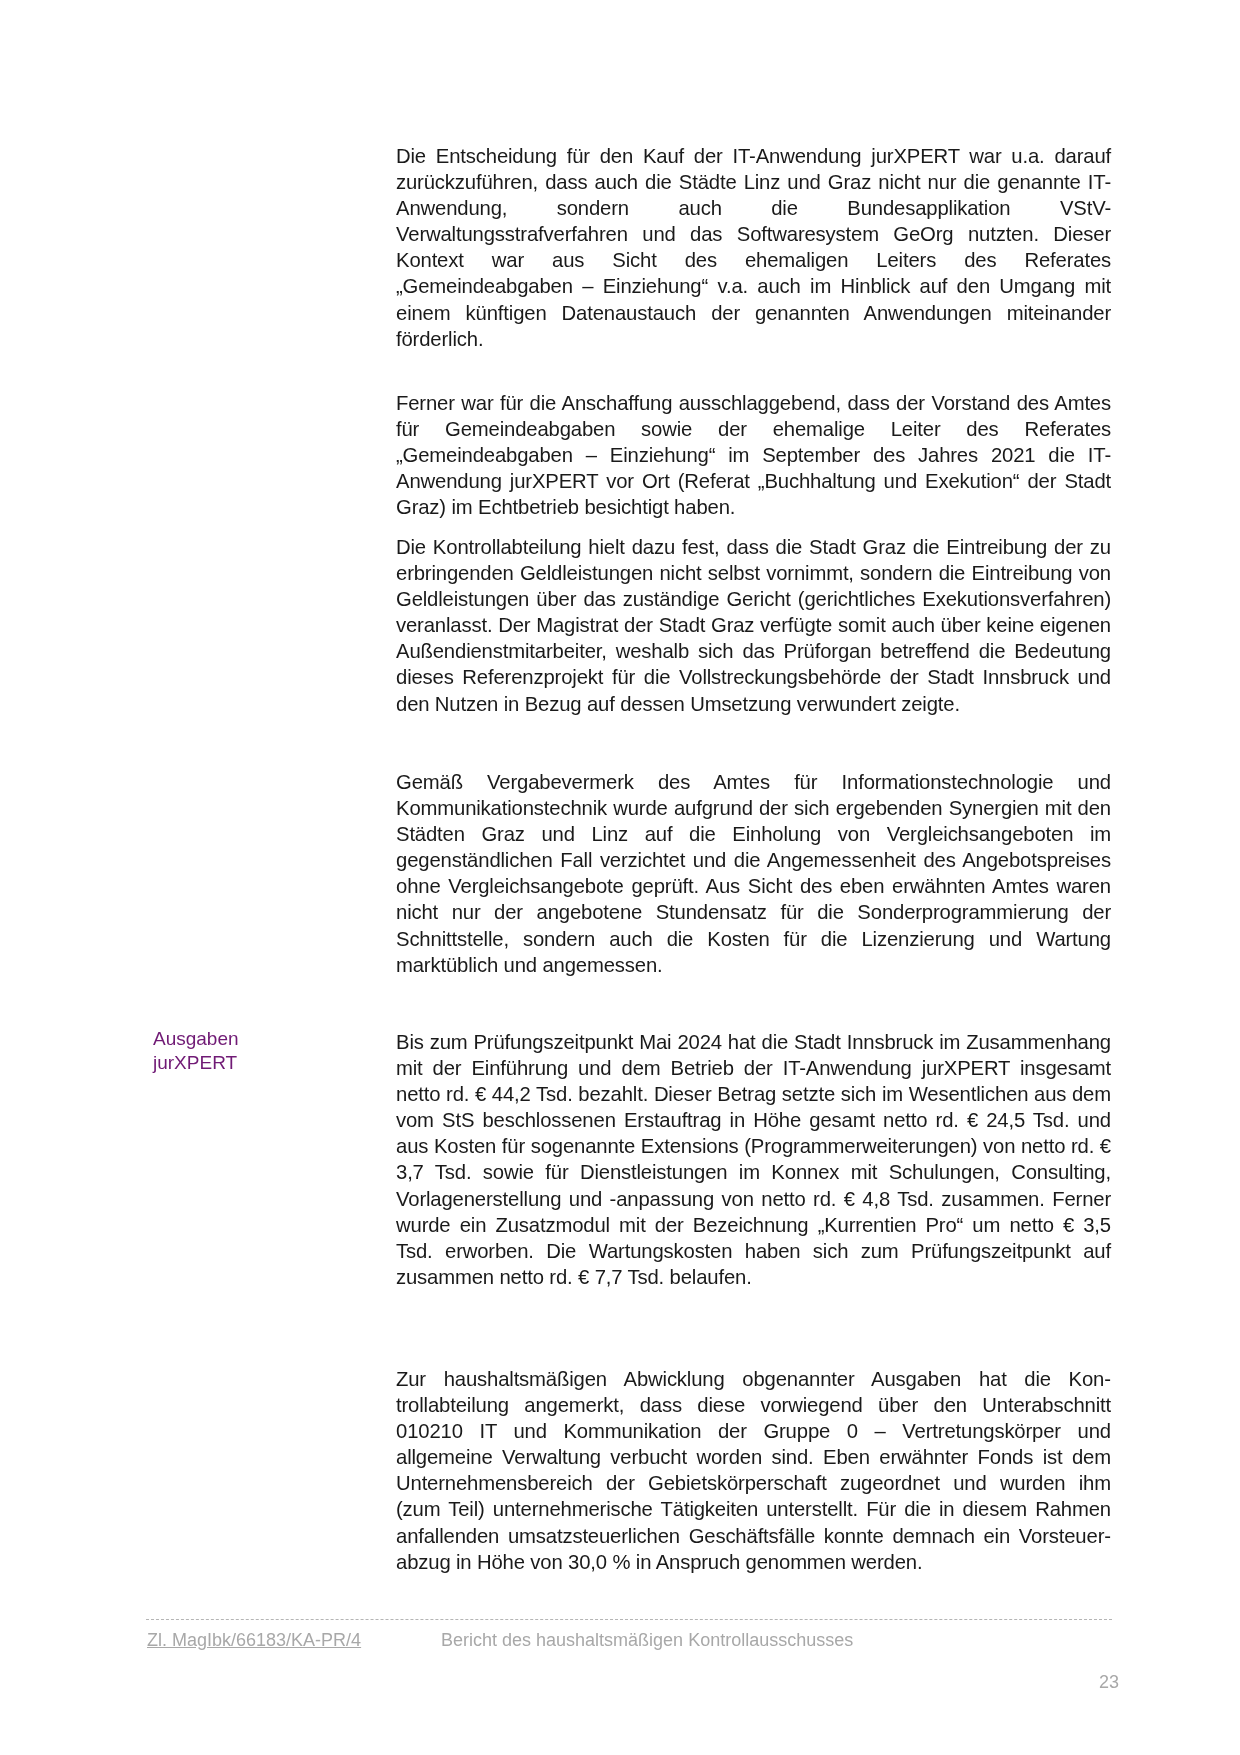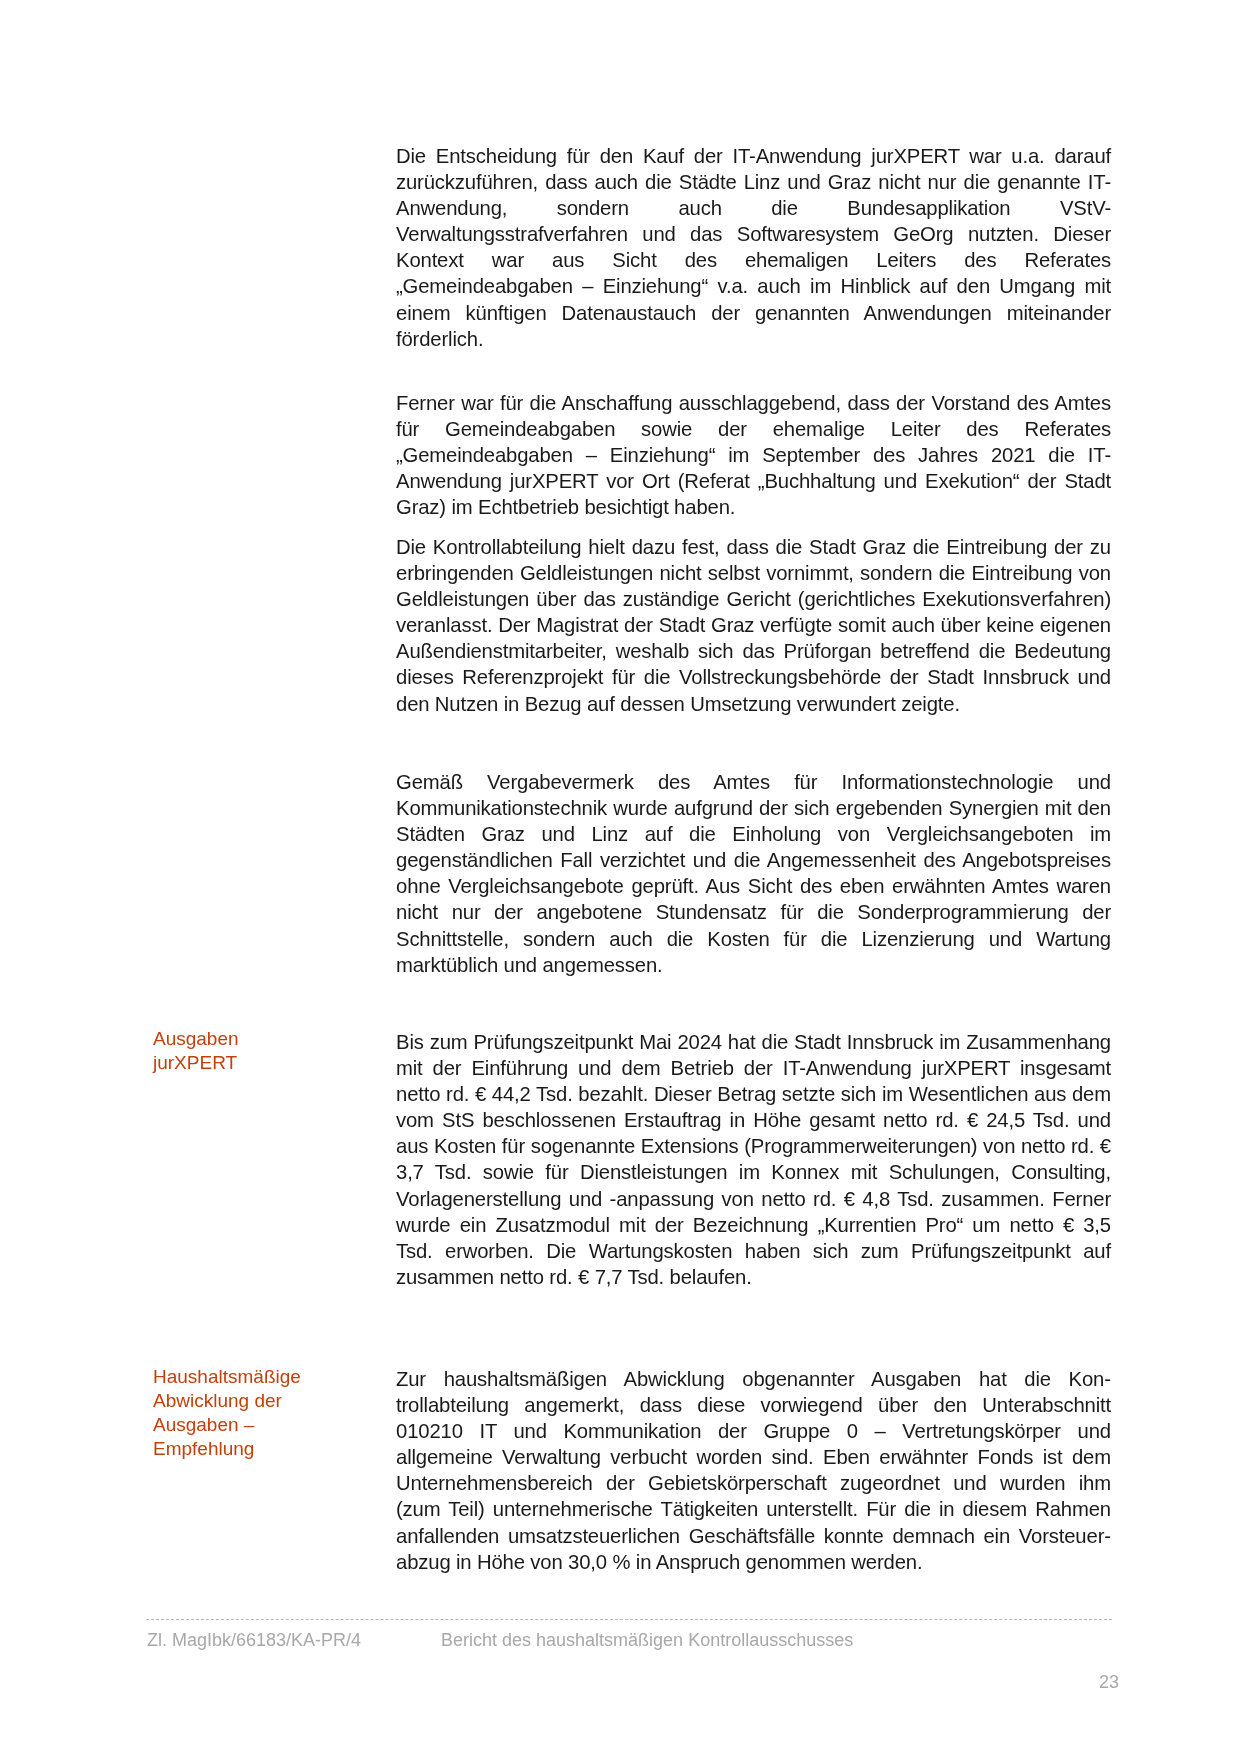--- a/index.html
+++ b/index.html
@@ -32,40 +32,40 @@
       hyphens: manual;
       letter-spacing: -0.15px;
       margin: 0;
     }
     .margin-note {
       position: absolute;
       left: 153px;
       width: 200px;
       font-size: 19px;
       line-height: 24px;
-      color: #c2410c;
+      color: #701a75;
       margin: 0;
     }
     .footer-rule {
       position: absolute;
       left: 146px;
       width: 966px;
       top: 1619px;
       height: 0;
       border-top: 1.5px dashed #b5b5b5;
     }
     .footer {
       position: absolute;
       top: 1629px;
       font-size: 18px;
       line-height: 22px;
       color: #a8a8a8;
       white-space: nowrap;
     }
-    .footer-left { left: 147px; }
+    .footer-left { left: 147px; text-decoration: underline; }
     .footer-center { left: 441px; }
     .footer-right { left: 1099px; margin-top: 42px; }
   </style>
 </head>
 <body>
 
 <div class="page">
 
   <p class="para" style="top:143px;">Die Entscheidung für den Kauf der IT-Anwendung jurXPERT war u.a. darauf zurückzuführen, dass auch die Städte Linz und Graz nicht nur die genannte IT-Anwendung, sondern auch die Bundesapplikation VStV-Verwaltungsstrafverfahren und das Softwaresystem GeOrg nutzten. Dieser Kontext war aus Sicht des ehemaligen Leiters des Referates „Gemeindeabgaben – Einziehung“ v.a. auch im Hinblick auf den Umgang mit einem künftigen Datenaustauch der genannten Anwendungen miteinander förderlich.</p>
 
@@ -74,26 +74,20 @@
   <p class="para" style="top:534px;">Die Kontrollabteilung hielt dazu fest, dass die Stadt Graz die Eintreibung der zu erbringenden Geldleistungen nicht selbst vornimmt, sondern die Eintreibung von Geldleistungen über das zuständige Gericht (gericht­liches Exekutionsverfahren) veranlasst. Der Magistrat der Stadt Graz verfügte somit auch über keine eigenen Außendienstmitarbeiter, weshalb sich das Prüforgan betreffend die Bedeutung dieses Referenzprojekt für die Vollstreckungsbehörde der Stadt Innsbruck und den Nutzen in Bezug auf dessen Umsetzung verwundert zeigte.</p>
 
   <p class="para" style="top:769px;">Gemäß Vergabevermerk des Amtes für Informationstechnologie und Kommunikationstechnik wurde aufgrund der sich ergebenden Synergien mit den Städten Graz und Linz auf die Einholung von Vergleichsangeboten im gegenständlichen Fall verzichtet und die Angemessenheit des Angebotspreises ohne Vergleichsangebote geprüft. Aus Sicht des eben erwähnten Amtes waren nicht nur der angebotene Stundensatz für die Sonderprogrammierung der Schnitt­stelle, sondern auch die Kosten für die Lizenzierung und Wartung marktüblich und angemessen.</p>
 
   <div class="margin-note" style="top:1027px;">
     <div>Ausgaben</div>
     <div>jurXPERT</div>
   </div>
   <p class="para" style="top:1029px;">Bis zum Prüfungszeitpunkt Mai 2024 hat die Stadt Innsbruck im Zusammenhang mit der Einführung und dem Betrieb der IT-Anwendung jurXPERT insgesamt netto rd. € 44,2 Tsd. bezahlt. Dieser Betrag setzte sich im Wesentlichen aus dem vom StS beschlossenen Erstauftrag in Höhe gesamt netto rd. € 24,5 Tsd. und aus Kosten für sogenannte Extensions (Programmerweiterungen) von netto rd. € 3,7 Tsd. sowie für Dienstleistungen im Konnex mit Schulungen, Consulting, Vorlagenerstellung und -anpassung von netto rd. € 4,8 Tsd. zusammen. Ferner wurde ein Zusatzmodul mit der Bezeichnung „Kurrentien Pro“ um netto € 3,5 Tsd. erworben. Die Wartungskosten haben sich zum Prüfungszeitpunkt auf zusammen netto rd. € 7,7 Tsd. belaufen.</p>
 
-  <div class="margin-note" style="top:1365px;">
-    <div>Haushaltsmäßige</div>
-    <div>Abwicklung der</div>
-    <div>Ausgaben –</div>
-    <div>Empfehlung</div>
-  </div>
   <p class="para" style="top:1366px;">Zur haushaltsmäßigen Abwicklung obgenannter Ausgaben hat die Kon­trollabteilung angemerkt, dass diese vorwiegend über den Unterab­schnitt 010210 IT und Kommunikation der Gruppe 0 – Vertretungs­körper und allgemeine Verwaltung verbucht worden sind. Eben erwähnter Fonds ist dem Unternehmensbereich der Gebietskörper­schaft zugeordnet und wurden ihm (zum Teil) unternehmerische Tätigkeiten unterstellt. Für die in diesem Rahmen anfallenden umsatzsteuerlichen Geschäftsfälle konnte demnach ein Vorsteuer­abzug in Höhe von 30,0 % in Anspruch genommen werden.</p>
 
   <div class="footer-rule"></div>
   <div class="footer footer-left">Zl. MagIbk/66183/KA-PR/4</div>
   <div class="footer footer-center">Bericht des haushaltsmäßigen Kontrollausschusses</div>
   <div class="footer footer-right">23</div>
 
 </div>
 
 </body></html>

